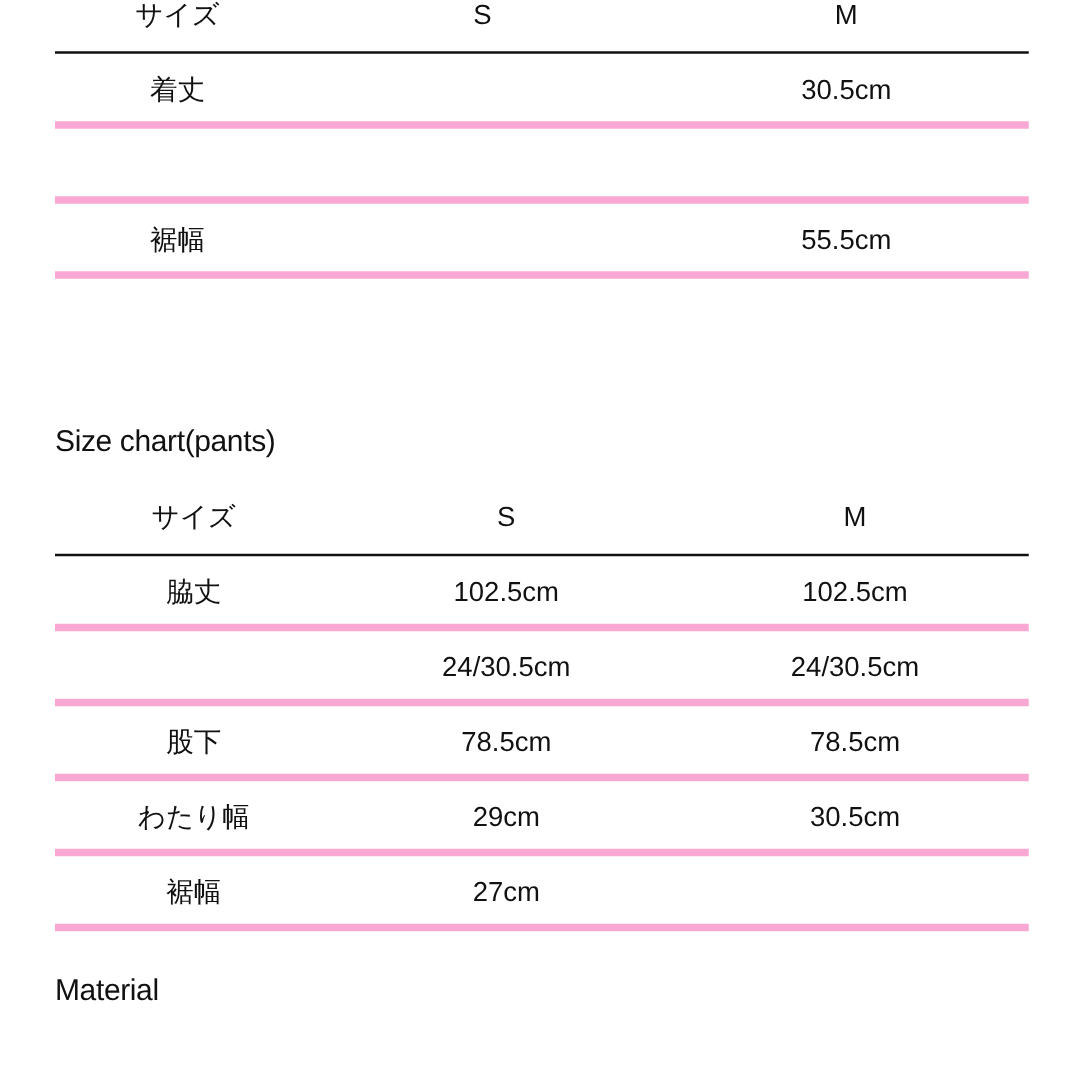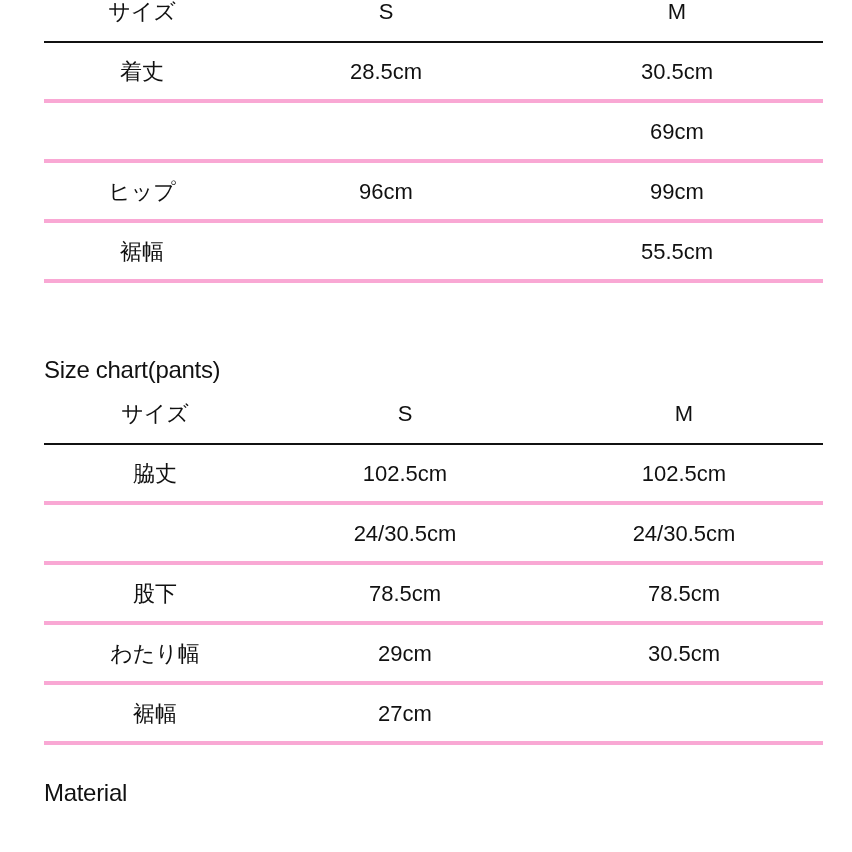--- a/index.html
+++ b/index.html
@@ -16,21 +16,21 @@
       color: #111111;
     }
     .table {
       position: absolute;
       left: 44px;
       width: 779px;
     }
     .row {
       position: relative;
       height: 60px;
-      border-bottom: 4px solid #f9a8d4;
+      border-bottom: 6px solid #f9a8d4;
       box-sizing: border-box;
     }
     .row.header {
       border-bottom: 2px solid #111111;
     }
     .cell {
       position: absolute;
       top: 0;
       height: 58px;
       line-height: 58px;
@@ -51,44 +51,37 @@
     #table-pants .c1 { left: 361px; }
     #table-pants .c2 { left: 640px; }
     .section-title {
       position: absolute;
       left: 44px;
       font-size: 24px;
       font-weight: normal;
       margin: 0;
       letter-spacing: -0.3px;
     }
-    #pants-title { top: 340px; margin-top: 16px; }
+    #pants-title { top: 340px; }
     #material-title { top: 779px; }
   </style>
 </head>
 <body>
 
 <div class="table" id="table-tops">
   <div class="row header">
     <span class="cell c0">サイズ</span>
     <span class="cell c1">S</span>
     <span class="cell c2">M</span>
   </div>
   <div class="row">
     <span class="cell c0">着丈</span>
-    <span class="cell c1">28.5cm</span>
     <span class="cell c2">30.5cm</span>
   </div>
   <div class="row">
-    <span class="cell c2">69cm</span>
-  </div>
-  <div class="row">
-    <span class="cell c0">ヒップ</span>
-    <span class="cell c1">96cm</span>
-    <span class="cell c2">99cm</span>
   </div>
   <div class="row">
     <span class="cell c0">裾幅</span>
     <span class="cell c2">55.5cm</span>
   </div>
 </div>
 
 <h2 class="section-title" id="pants-title">Size chart(pants)</h2>
 
 <div class="table" id="table-pants">

